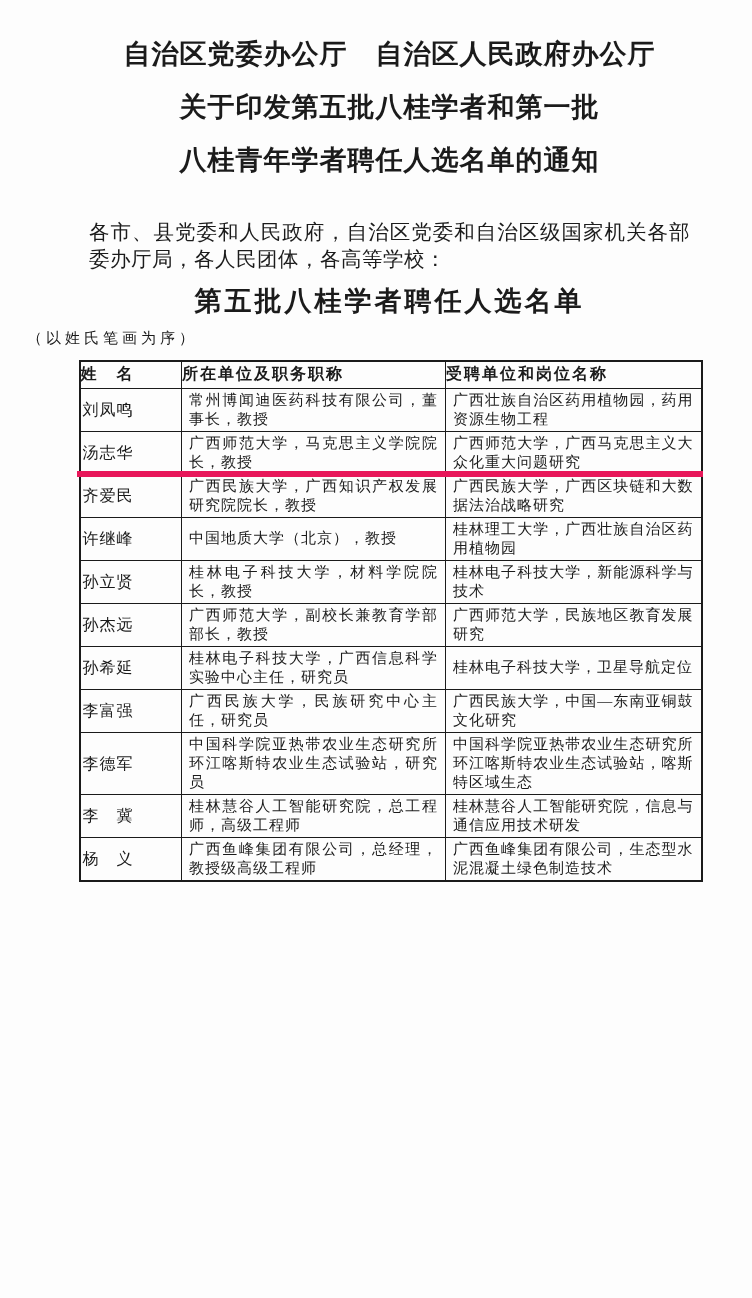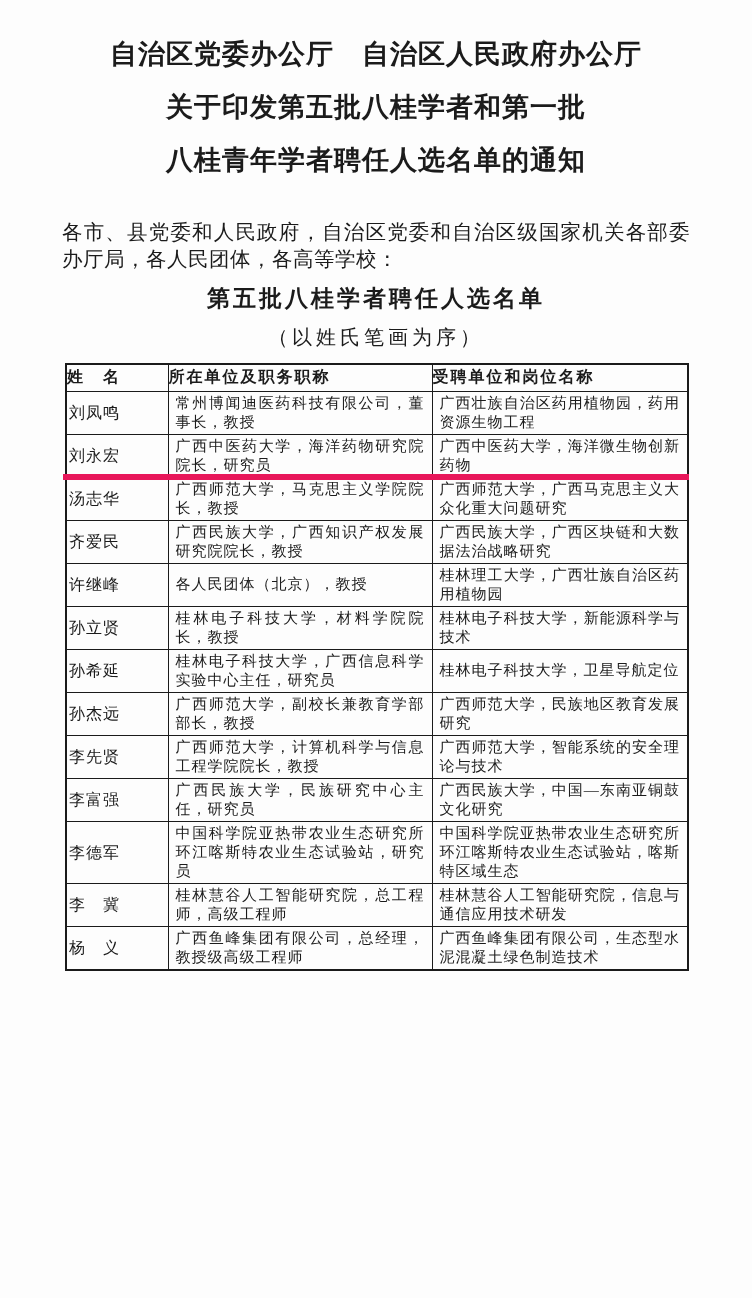--- a/index.html
+++ b/index.html
@@ -6,48 +6,48 @@
   * { margin: 0; padding: 0; box-sizing: border-box; }
   html, body { background: #ffffff; }
   .page {
     position: relative;
     width: 752px; height: 1298px;
     margin: 0 auto;
     background: var(--paper);
     color: var(--ink);
     font-family: "Liberation Serif", "DejaVu Serif", serif;
     overflow: hidden;
+    padding-left: 27px;
   }
   .doc-title {
     margin-top: 28px;
     text-align: center;
     font-size: 27px;
     font-weight: 700;
     line-height: 53px;
     letter-spacing: 1px;
   }
   .body-text {
     margin: 32px 62px 0 62px;
     font-size: 20.5px;
     line-height: 27px;
     text-align: justify;
     letter-spacing: 0.5px;
   }
   .para-indent { text-indent: 2em; }
   .list-title {
     margin-top: 10px;
     text-align: center;
-    font-size: 23px;
+    font-size: 27px;
     font-weight: 700;
     letter-spacing: 3px;
   }
   .list-subtitle {
     margin-top: 10px;
-    text-align: center;
-    font-size: 20px;
+    font-size: 15px;
     letter-spacing: 4px;
   }
   .table-wrap {
     position: relative;
     width: 622px;
     margin: 12px auto 0 auto;
   }
   table.roster {
     width: 622px;
     border-collapse: collapse;
@@ -122,58 +122,48 @@
           <th>受聘单位和岗位名称</th>
         </tr>
       </thead>
       <tbody id="table-body">
           <tr>
             <td class="name-cell">刘凤鸣</td>
             <td>常州博闻迪医药科技有限公司，董事长，教授</td>
             <td>广西壮族自治区药用植物园，药用资源生物工程</td>
           </tr>
           <tr>
-            <td class="name-cell">刘永宏</td>
-            <td>广西中医药大学，海洋药物研究院院长，研究员</td>
-            <td>广西中医药大学，海洋微生物创新药物</td>
-          </tr>
-          <tr>
             <td class="name-cell">汤志华</td>
             <td>广西师范大学，马克思主义学院院长，教授</td>
             <td>广西师范大学，广西马克思主义大众化重大问题研究</td>
           </tr>
           <tr>
             <td class="name-cell">齐爱民</td>
             <td>广西民族大学，广西知识产权发展研究院院长，教授</td>
             <td>广西民族大学，广西区块链和大数据法治战略研究</td>
           </tr>
           <tr>
             <td class="name-cell">许继峰</td>
-            <td>各人民团体（北京），教授</td>
+            <td>中国地质大学（北京），教授</td>
             <td>桂林理工大学，广西壮族自治区药用植物园</td>
           </tr>
           <tr>
             <td class="name-cell">孙立贤</td>
             <td>桂林电子科技大学，材料学院院长，教授</td>
             <td>桂林电子科技大学，新能源科学与技术</td>
           </tr>
           <tr>
-            <td class="name-cell">孙希延</td>
-            <td>桂林电子科技大学，广西信息科学实验中心主任，研究员</td>
-            <td>桂林电子科技大学，卫星导航定位</td>
-          </tr>
-          <tr>
             <td class="name-cell">孙杰远</td>
             <td>广西师范大学，副校长兼教育学部部长，教授</td>
             <td>广西师范大学，民族地区教育发展研究</td>
           </tr>
           <tr>
-            <td class="name-cell">李先贤</td>
-            <td>广西师范大学，计算机科学与信息工程学院院长，教授</td>
-            <td>广西师范大学，智能系统的安全理论与技术</td>
+            <td class="name-cell">孙希延</td>
+            <td>桂林电子科技大学，广西信息科学实验中心主任，研究员</td>
+            <td>桂林电子科技大学，卫星导航定位</td>
           </tr>
           <tr>
             <td class="name-cell">李富强</td>
             <td>广西民族大学，民族研究中心主任，研究员</td>
             <td>广西民族大学，中国—东南亚铜鼓文化研究</td>
           </tr>
           <tr>
             <td class="name-cell">李德军</td>
             <td>中国科学院亚热带农业生态研究所环江喀斯特农业生态试验站，研究员</td>
             <td>中国科学院亚热带农业生态研究所环江喀斯特农业生态试验站，喀斯特区域生态</td>

